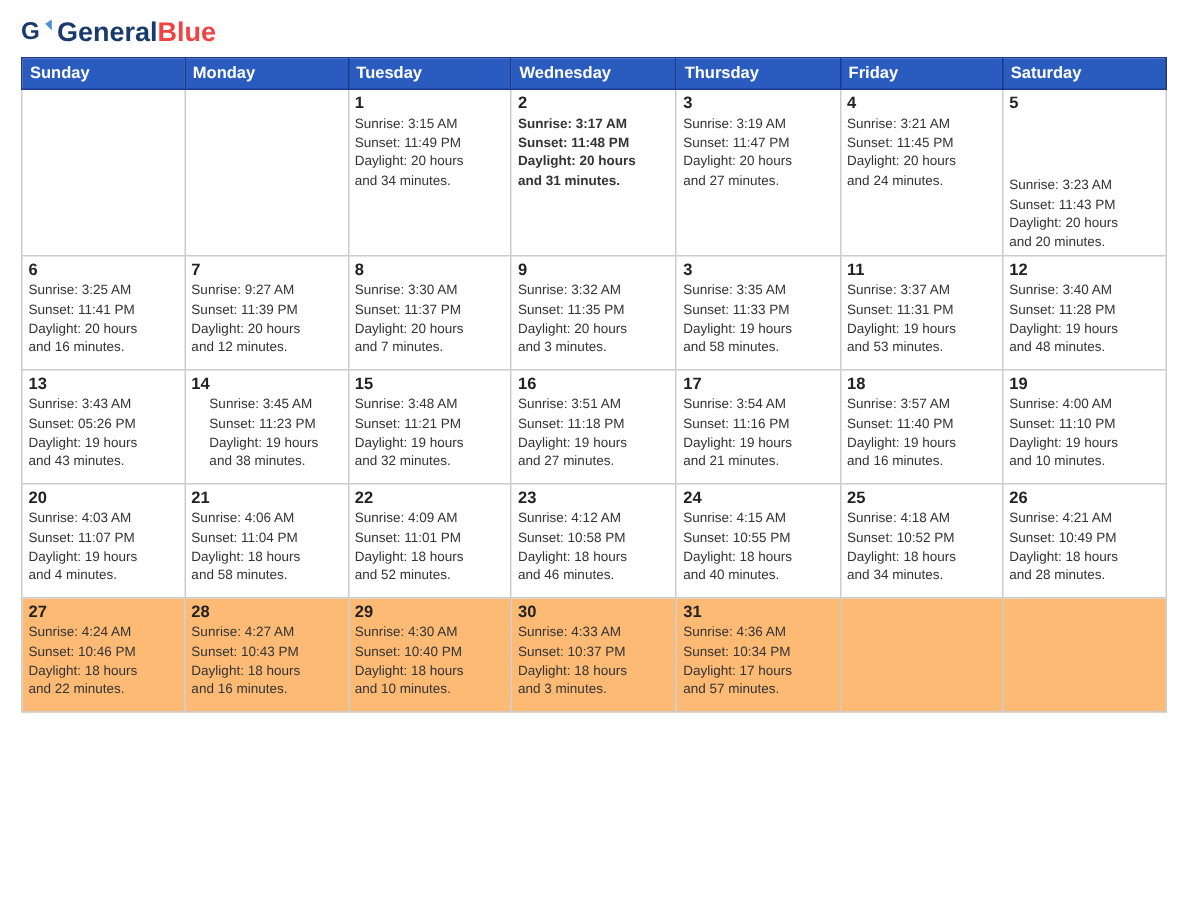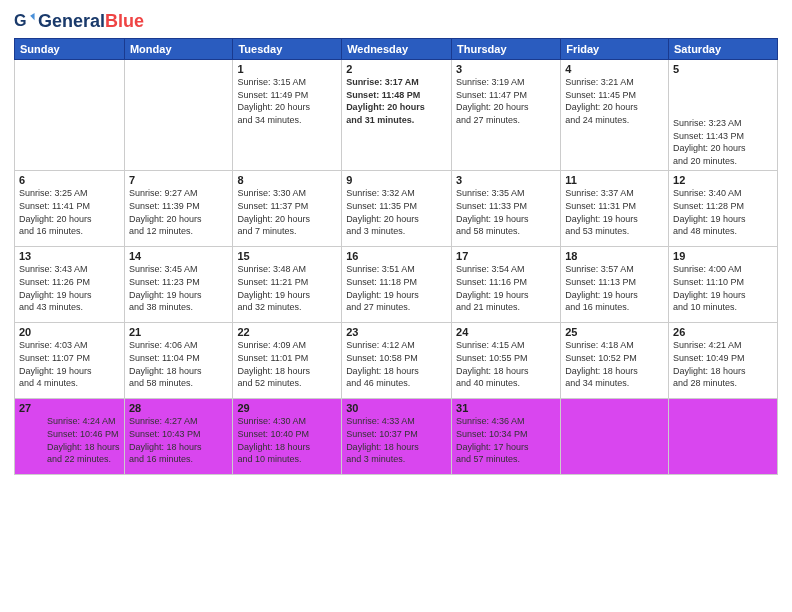--- a/index.html
+++ b/index.html
@@ -69,21 +69,21 @@
     }
     .calendar td {
       border: 1px solid #ccc;
       vertical-align: top;
       padding: 3px 4px;
       width: 113px;
       height: 76px;
       background: #fff;
     }
     .calendar tr:last-child td {
-      background: #d946ef;
+      background: #fdba74;
     }
     .day-num {
       font-size: 11px;
       font-weight: bold;
       color: #222;
       display: block;
       margin-bottom: 1px;
     }
     .day-info {
       color: #333;
@@ -216,27 +216,27 @@
             <div class="day-info" style="white-space: pre-line;">Sunrise: 3:40 AM
 Sunset: 11:28 PM
 Daylight: 19 hours
 and 48 minutes.</div>
           </td>
         </tr>
         <tr>
           <td>
             <span class="day-num">13</span>
             <div class="day-info" style="white-space: pre-line;">Sunrise: 3:43 AM
-Sunset: 11:26 PM
+Sunset: 05:26 PM
 Daylight: 19 hours
 and 43 minutes.</div>
           </td>
           <td>
             <span class="day-num">14</span>
-            <div class="day-info" style="white-space: pre-line;">Sunrise: 3:45 AM
+            <div class="day-info" style="white-space: pre-line; margin-left: 12px;">Sunrise: 3:45 AM
 Sunset: 11:23 PM
 Daylight: 19 hours
 and 38 minutes.</div>
           </td>
           <td>
             <span class="day-num">15</span>
             <div class="day-info" style="white-space: pre-line;">Sunrise: 3:48 AM
 Sunset: 11:21 PM
 Daylight: 19 hours
 and 32 minutes.</div>
@@ -251,21 +251,21 @@
           <td>
             <span class="day-num">17</span>
             <div class="day-info" style="white-space: pre-line;">Sunrise: 3:54 AM
 Sunset: 11:16 PM
 Daylight: 19 hours
 and 21 minutes.</div>
           </td>
           <td>
             <span class="day-num">18</span>
             <div class="day-info" style="white-space: pre-line;">Sunrise: 3:57 AM
-Sunset: 11:13 PM
+Sunset: 11:40 PM
 Daylight: 19 hours
 and 16 minutes.</div>
           </td>
           <td>
             <span class="day-num">19</span>
             <div class="day-info" style="white-space: pre-line;">Sunrise: 4:00 AM
 Sunset: 11:10 PM
 Daylight: 19 hours
 and 10 minutes.</div>
           </td>
@@ -317,21 +317,21 @@
             <span class="day-num">26</span>
             <div class="day-info" style="white-space: pre-line;">Sunrise: 4:21 AM
 Sunset: 10:49 PM
 Daylight: 18 hours
 and 28 minutes.</div>
           </td>
         </tr>
         <tr>
           <td>
             <span class="day-num">27</span>
-            <div class="day-info" style="white-space: pre-line; margin-left: 28px;">Sunrise: 4:24 AM
+            <div class="day-info" style="white-space: pre-line;">Sunrise: 4:24 AM
 Sunset: 10:46 PM
 Daylight: 18 hours
 and 22 minutes.</div>
           </td>
           <td>
             <span class="day-num">28</span>
             <div class="day-info" style="white-space: pre-line;">Sunrise: 4:27 AM
 Sunset: 10:43 PM
 Daylight: 18 hours
 and 16 minutes.</div>

